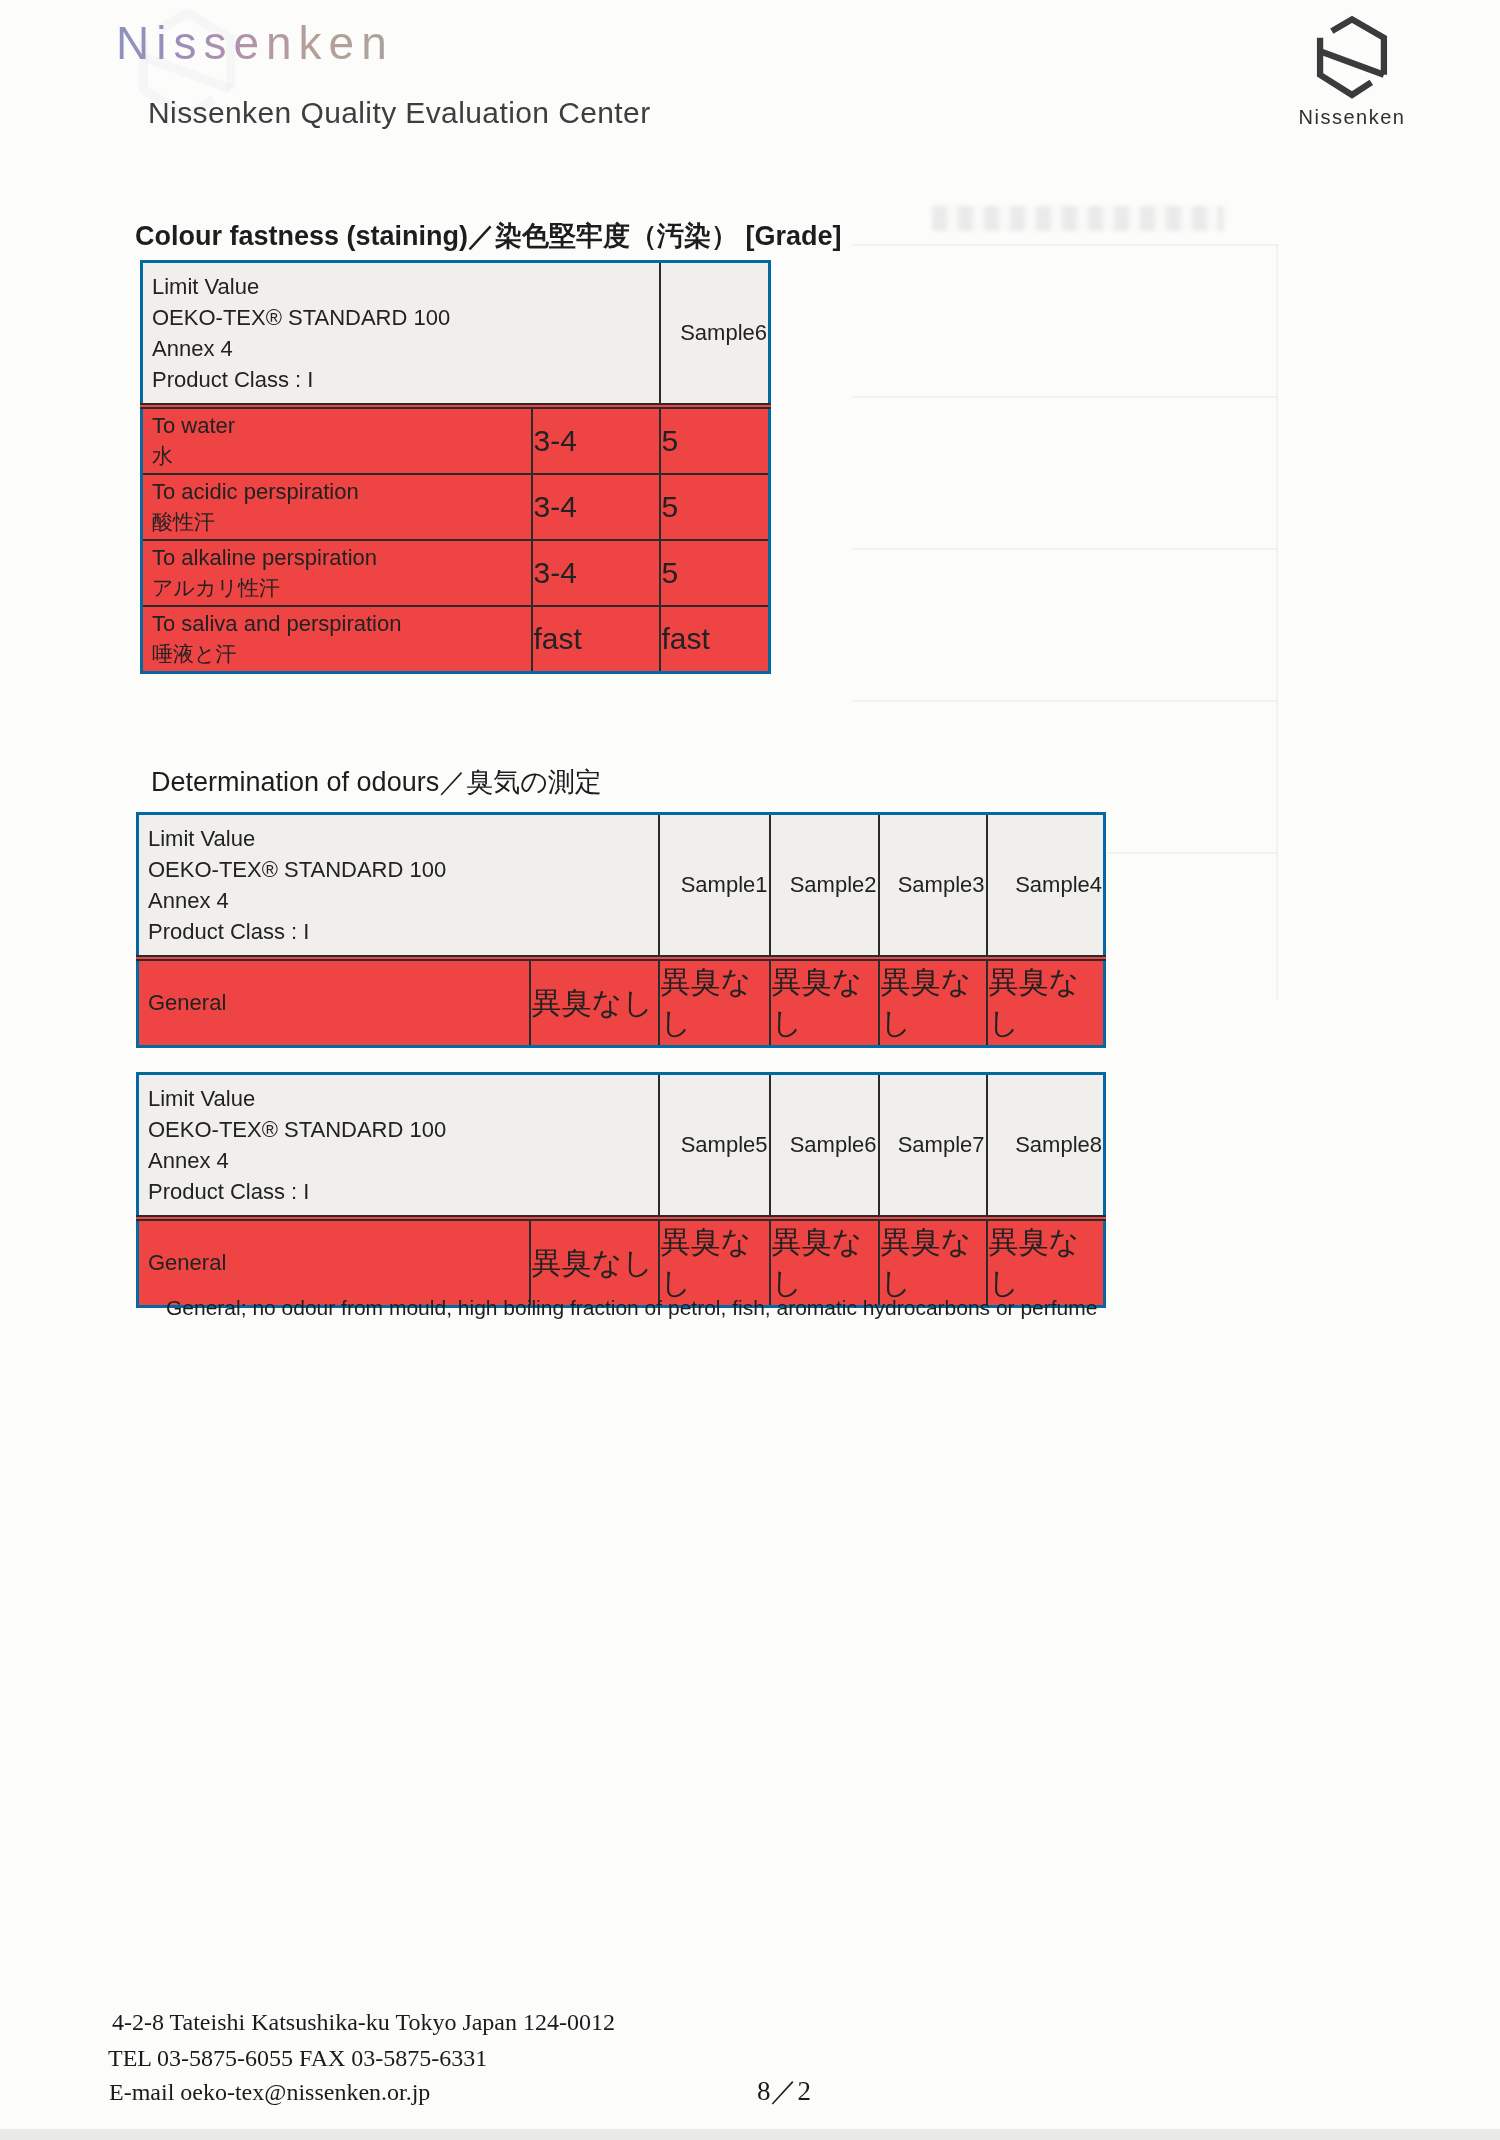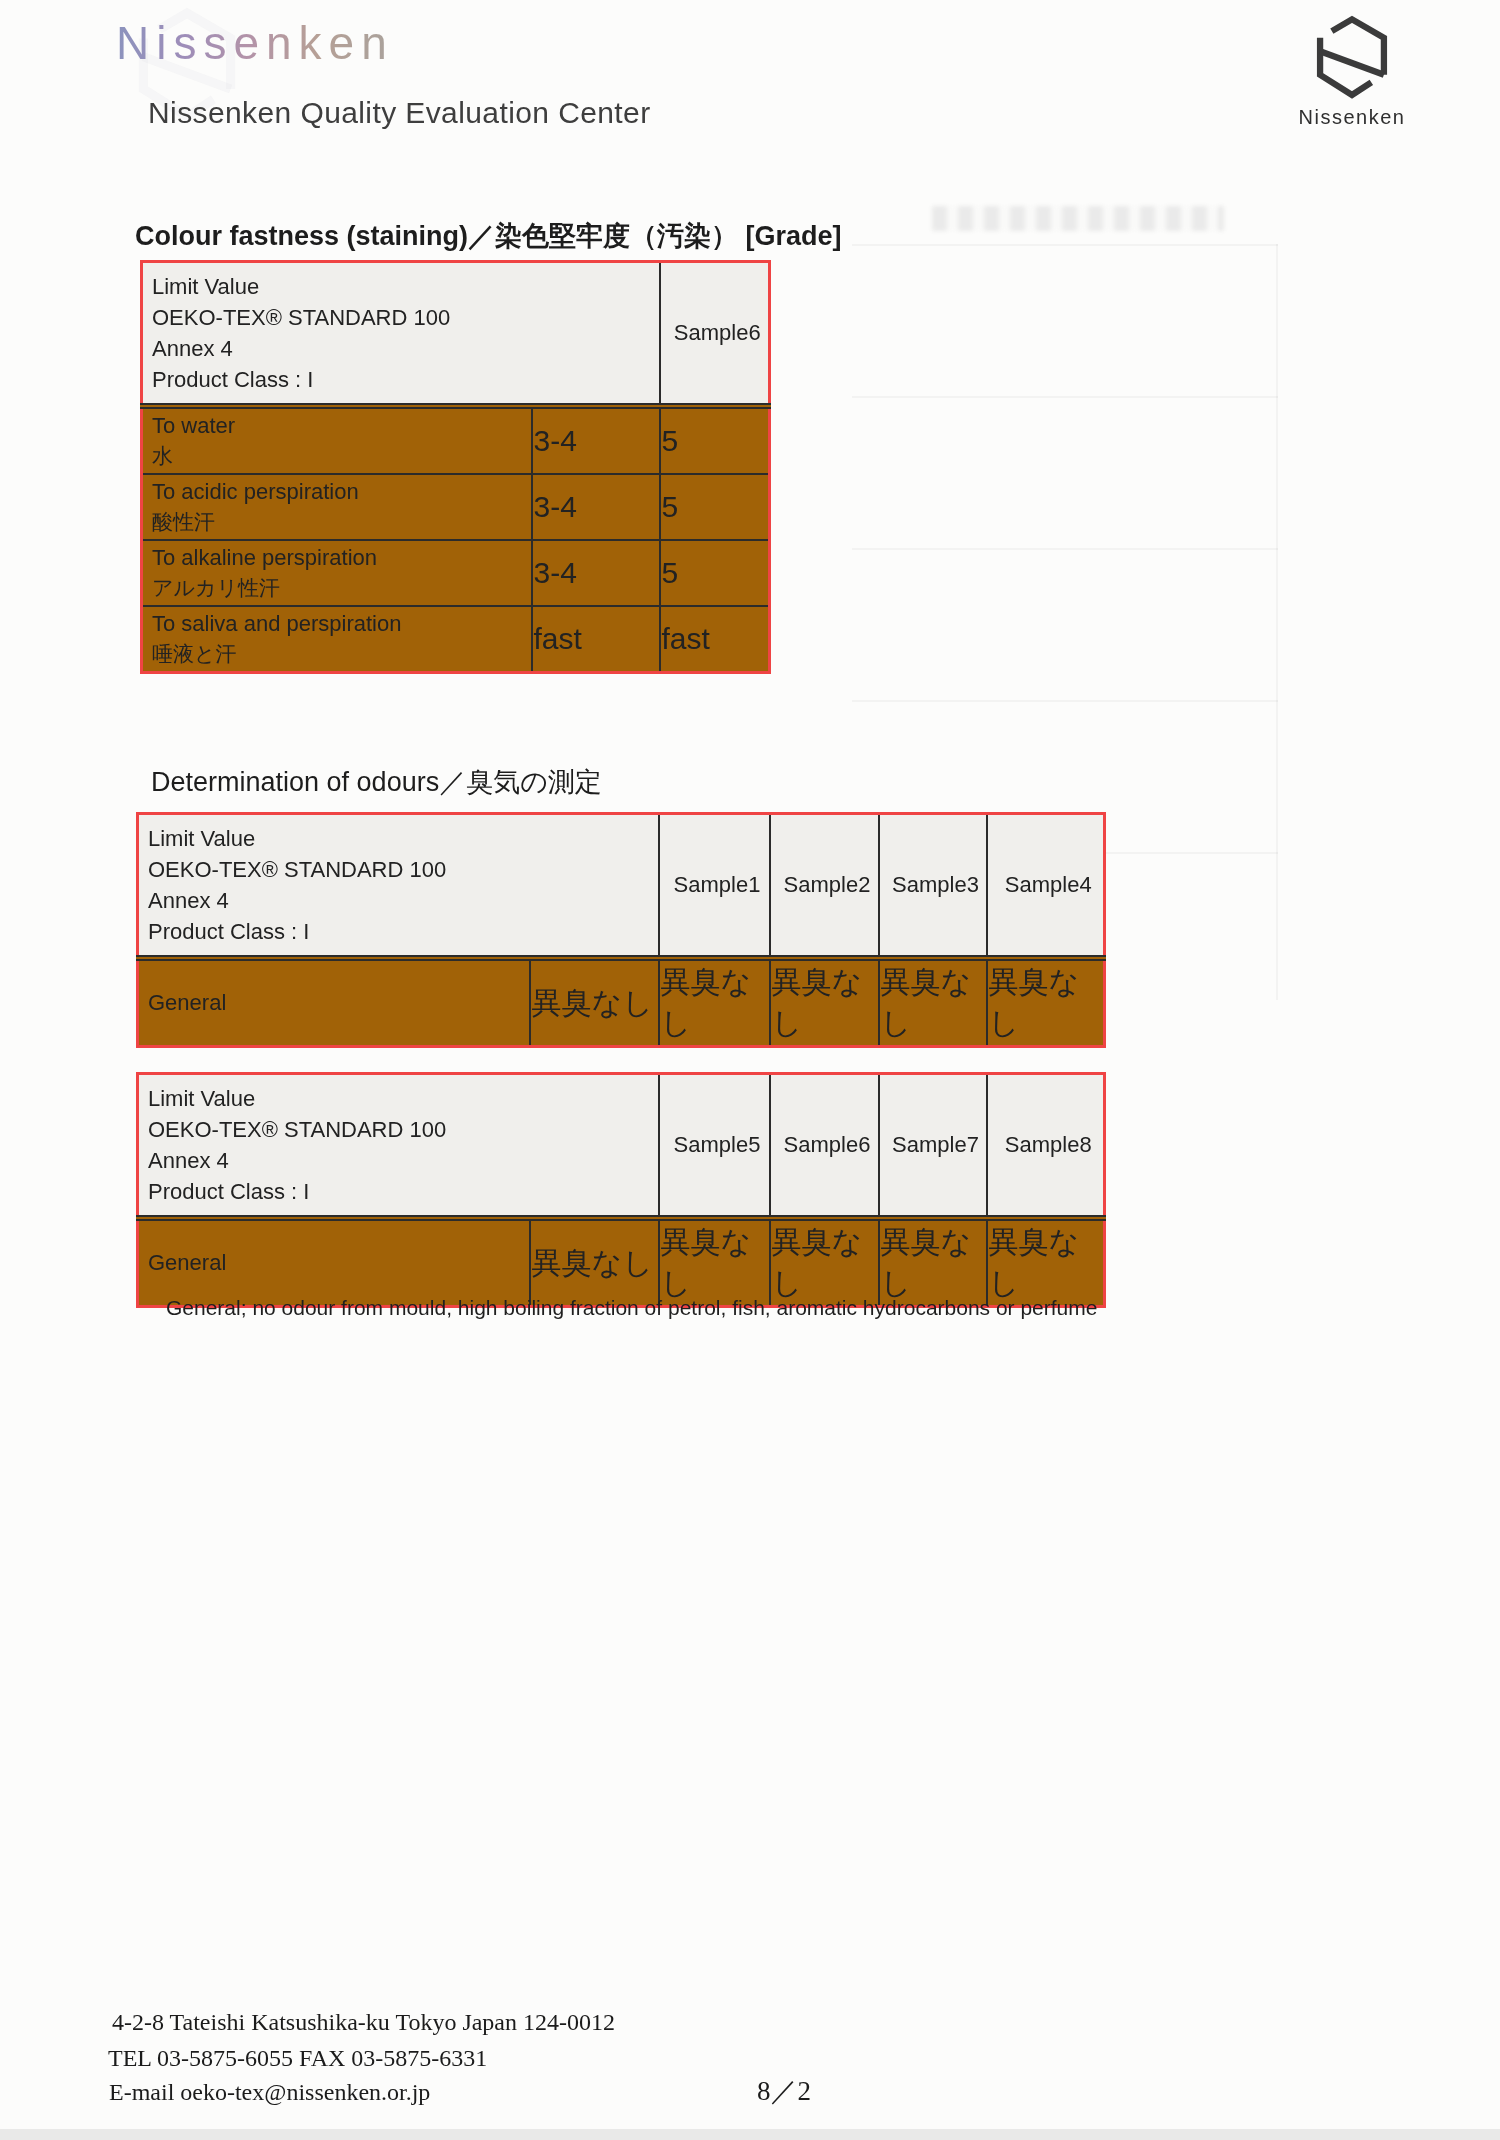--- a/index.html
+++ b/index.html
@@ -19,26 +19,26 @@
   .logo{position:absolute;left:1286px;top:12px;width:132px;text-align:center;}
   .logo svg{display:block;margin:0 auto;}
   .logo-wordmark{font-size:20px;color:#2f2f2f;letter-spacing:1.5px;margin-top:2px;}
 
   
   .section-title{position:absolute;font-size:27px;color:#1d1d1d;white-space:nowrap;}
   #title-colour{left:135px;top:218px;font-weight:bold;}
   #title-odour{left:151px;top:764px;}
 
   
-  table.report{position:absolute;border-collapse:collapse;table-layout:fixed;background:#a16207;border:3px solid #ef4444;}
+  table.report{position:absolute;border-collapse:collapse;table-layout:fixed;background:#ef4444;border:3px solid #0369a1;}
   table.report td{border:2px solid #2b2b2b;overflow:hidden;vertical-align:middle;}
   .hdr-cell{background:#f0efec;border-bottom:6px double #2b2b2b !important;}
   .limit-cell{padding:8px 6px 8px 9px;}
   .limit-cell span{display:block;font-size:22px;line-height:31px;color:#222;}
-  .sample-cell{font-size:22px;padding-left:7px;text-align:center;}
+  .sample-cell{font-size:22px;padding-left:7px;text-align:right;}
   .name-cell{padding:2px 9px;font-size:22px;line-height:30px;}
   .name-cell .ja{display:block;font-size:21px;}
   .val-cell{text-align:left;font-size:30px;}
   #table-colour{left:140px;top:260px;width:628px;}
   #table-colour tr.hrow{height:133px;}
   #table-colour tr.drow{height:57px;}
   #table-odour-a{left:136px;top:812px;width:967px;}
   #table-odour-a tr.hrow{height:140px;}
   #table-odour-a tr.drow{height:71px;}
   #table-odour-b{left:136px;top:1072px;width:967px;}

